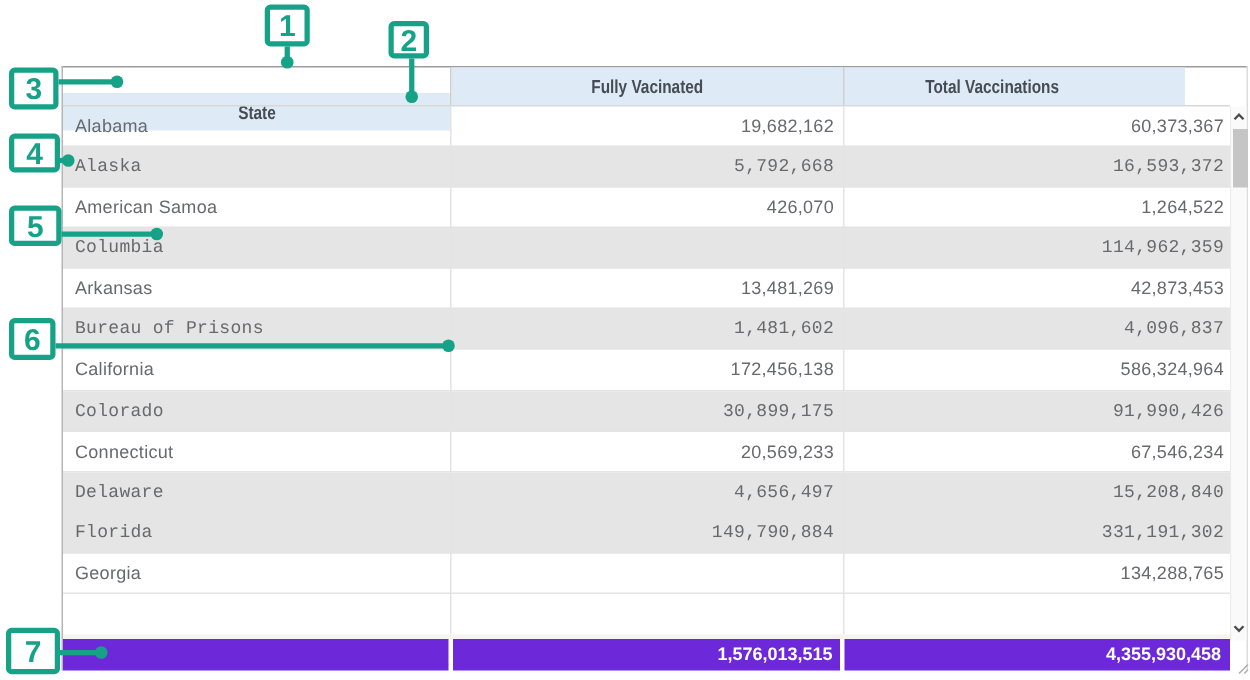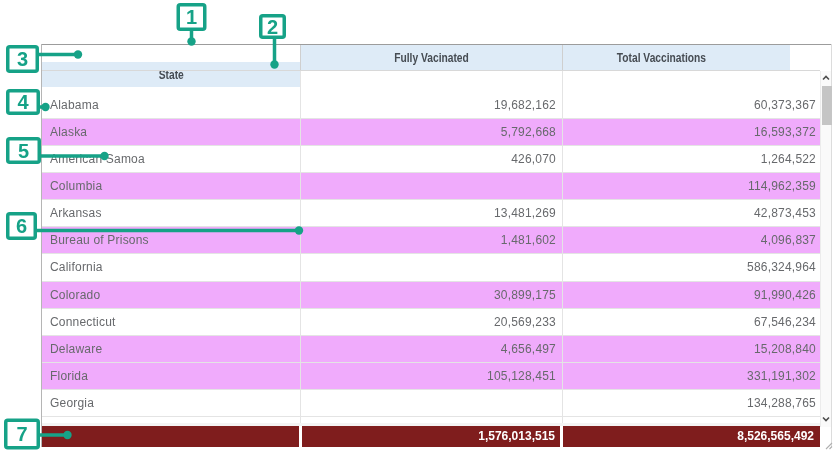--- a/index.html
+++ b/index.html
@@ -14,32 +14,32 @@
   .hc{top:45px;height:25px;background:#deebf7;color:#464c53;font-size:12.5px;
       font-weight:bold;text-align:center;line-height:26px;}
   .hc span{display:inline-block;transform:scaleX(0.82);transform-origin:center;}
   #h1{left:42px;width:258px;margin-top:17px;}
   #h2{left:301px;width:261px;}
   #h3{left:533px;width:257px;}
   .hdiv{top:45px;width:1px;height:25px;background:#cfcfcf;}
   #hd1{left:300px;} #hd2{left:562px;}
   #hbot{left:42px;top:70px;width:778px;height:1px;background:#d8d8d8;}
   
-  #rows{left:42px;top:71px;width:778px;height:352px;margin-top:21px;}
+  #rows{left:42px;top:71px;width:778px;height:352px;}
   .row{position:relative;height:27.08px;box-sizing:border-box;
        border-bottom:1px solid #e4e4e4;font-size:12px;color:#67696c;letter-spacing:.2px;}
-  .row.alt{background:#f0abfc;}
+  .row.alt{background:#e5e5e5;font-family:Liberation Mono, monospace;}
   .c1{position:absolute;left:8px;top:0;line-height:26px;}
   .c2{position:absolute;right:264px;top:0;line-height:26px;}
   .c3{position:absolute;right:4px;top:0;line-height:26px;}
   .vdiv{top:71px;width:1px;height:352px;background:#e4e4e4;}
   #vd1{left:300px;} #vd2{left:562px;}
   #partial{left:42px;top:423px;width:778px;height:3px;background:#f4f4f4;}
   
-  .tot{top:426px;height:21px;background:#7f1d1d;color:#ffffff;font-size:12px;
+  .tot{top:426px;height:21px;background:#6d28d9;color:#ffffff;font-size:12px;
        font-weight:bold;line-height:21px;}
   #t1{left:42px;width:257px;}
   #t2{left:302px;width:258px;text-align:right;box-sizing:border-box;padding-right:5px;}
   #t3{left:563px;width:257px;text-align:right;box-sizing:border-box;padding-right:6px;}
   
   #sbsep{left:820px;top:71px;width:1px;height:356px;background:#ececec;}
   #track{left:821px;top:71px;width:10px;height:356px;background:#fafafa;}
   #thumb{left:822px;top:86px;width:9.5px;height:39px;background:#c5c5c5;}
   .chev{width:10px;height:8px;}
   #up{left:821px;top:74px;}
@@ -85,54 +85,55 @@
       <span class="c2">13,481,269</span>
       <span class="c3">42,873,453</span>
     </div>
     <div class="row alt">
       <span class="c1">Bureau of Prisons</span>
       <span class="c2">1,481,602</span>
       <span class="c3">4,096,837</span>
     </div>
     <div class="row">
       <span class="c1">California</span>
+      <span class="c2">172,456,138</span>
       <span class="c3">586,324,964</span>
     </div>
     <div class="row alt">
       <span class="c1">Colorado</span>
       <span class="c2">30,899,175</span>
       <span class="c3">91,990,426</span>
     </div>
     <div class="row">
       <span class="c1">Connecticut</span>
       <span class="c2">20,569,233</span>
       <span class="c3">67,546,234</span>
     </div>
     <div class="row alt">
       <span class="c1">Delaware</span>
       <span class="c2">4,656,497</span>
       <span class="c3">15,208,840</span>
     </div>
     <div class="row alt">
       <span class="c1">Florida</span>
-      <span class="c2">105,128,451</span>
+      <span class="c2">149,790,884</span>
       <span class="c3">331,191,302</span>
     </div>
     <div class="row">
       <span class="c1">Georgia</span>
       <span class="c3">134,288,765</span>
     </div>
   </div>
   <div class="abs vdiv" id="vd1"></div>
   <div class="abs vdiv" id="vd2"></div>
   <div class="abs" id="partial"></div>
 
   <div class="abs tot" id="t1"></div>
   <div class="abs tot" id="t2">1,576,013,515</div>
-  <div class="abs tot" id="t3">8,526,565,492</div>
+  <div class="abs tot" id="t3">4,355,930,458</div>
 
   <div class="abs" id="sbsep"></div>
   <div class="abs" id="track"></div>
   <div class="abs" id="thumb"></div>
   <svg class="abs chev" id="up" viewBox="0 0 10 8">
     <path d="M2 5.5 L5 2.5 L8 5.5" fill="none" stroke="#4d4d4d" stroke-width="1.6"></path>
   </svg>
   <svg class="abs chev" id="down" viewBox="0 0 10 8">
     <path d="M2 2.5 L5 5.5 L8 2.5" fill="none" stroke="#4d4d4d" stroke-width="1.6"></path>
   </svg>

